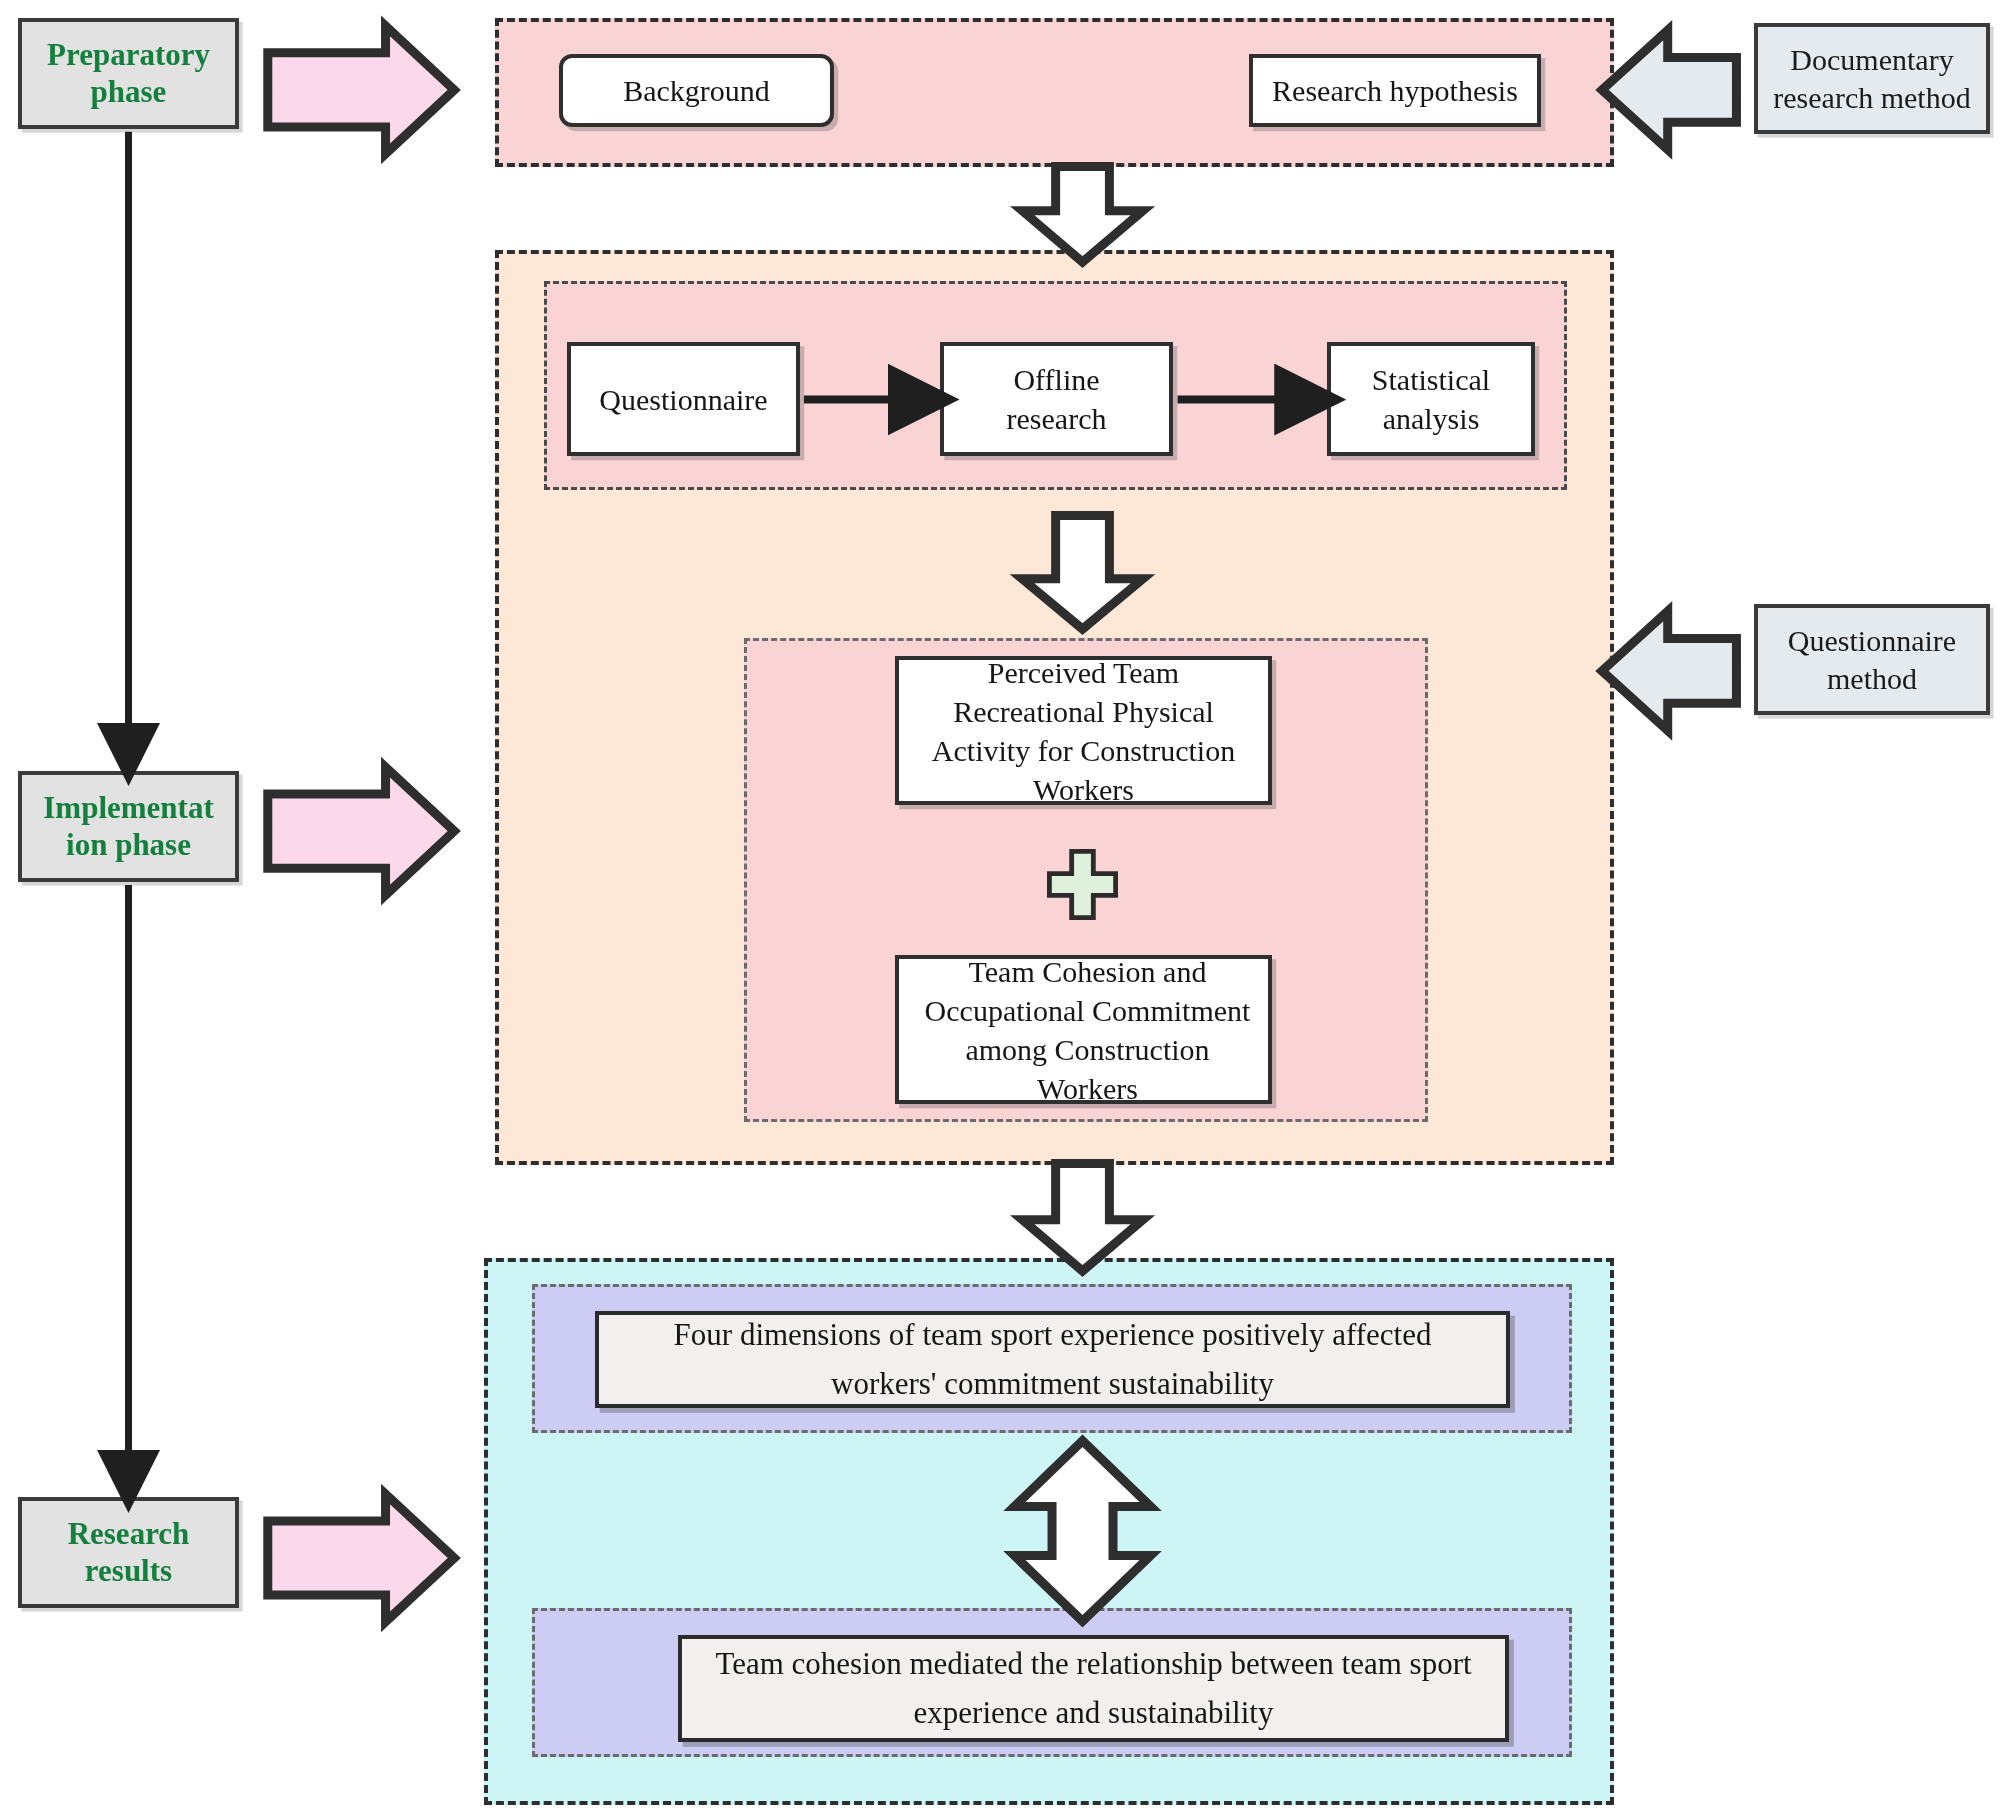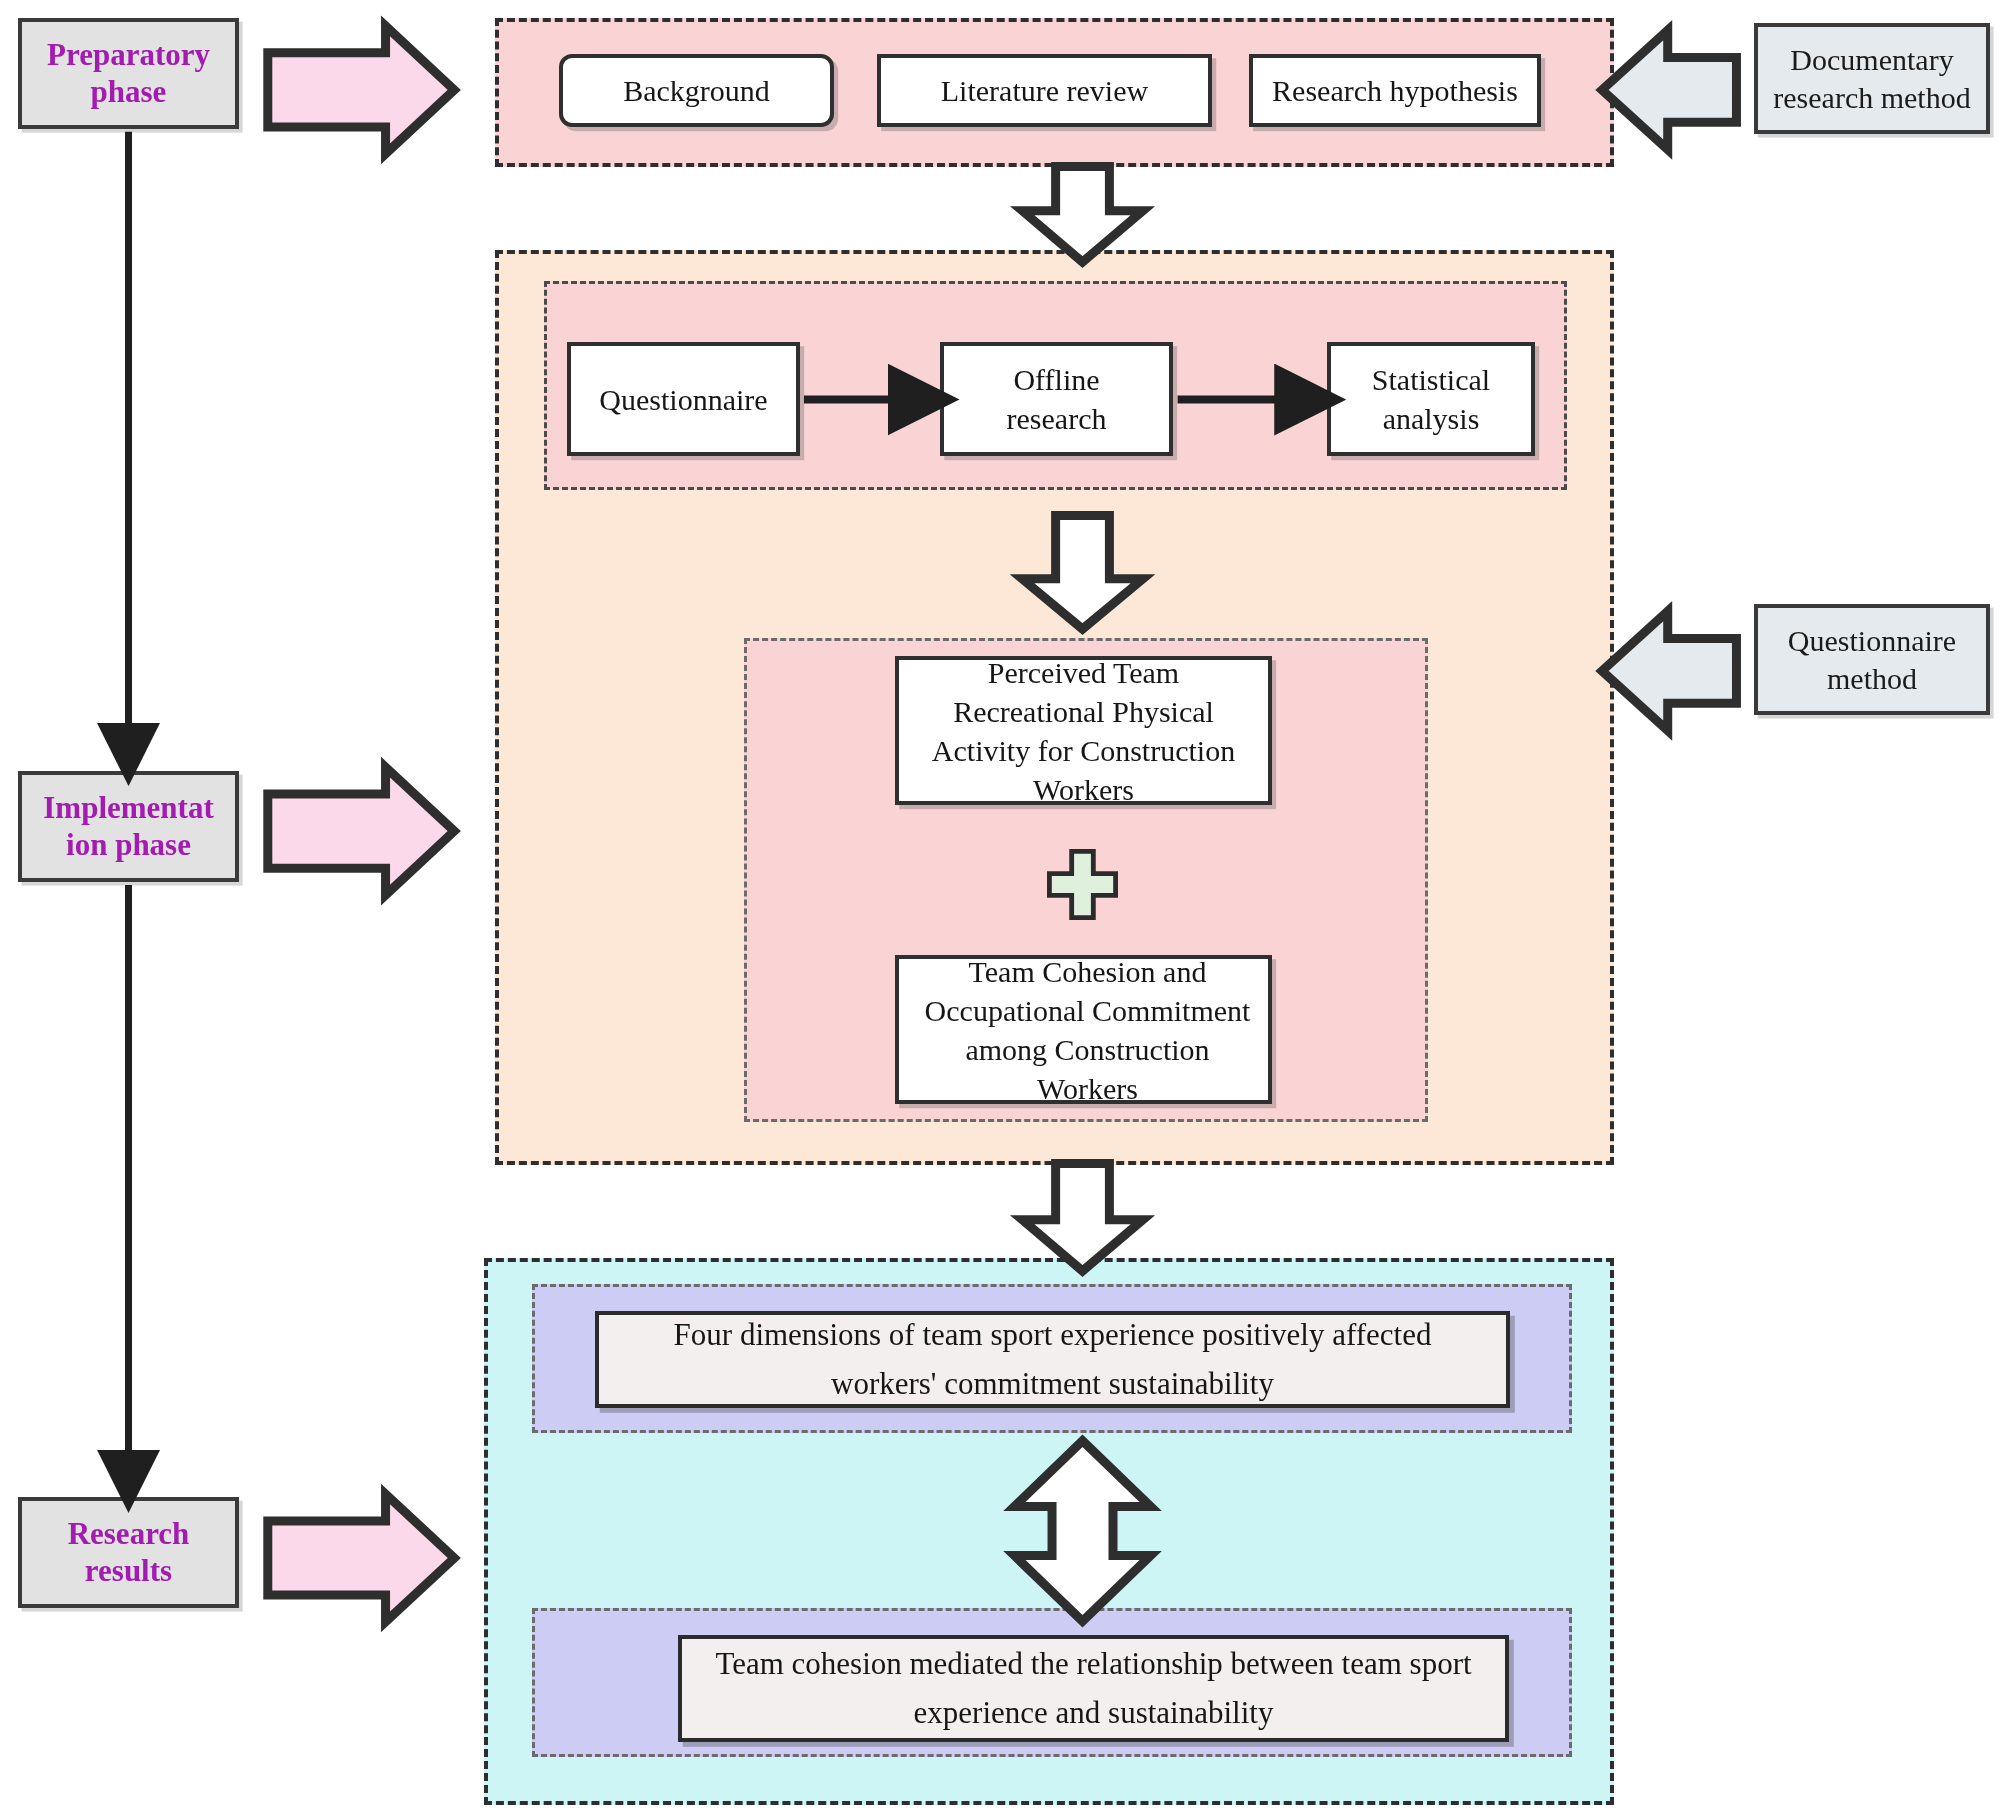--- a/index.html
+++ b/index.html
@@ -15,21 +15,21 @@
 
   
   .phase-box{
     background:#e2e2e2;
     border:4.2px solid #3a3a3a;
     display:flex;align-items:center;justify-content:center;
     text-align:center;
     font-weight:bold;
     font-size:31px;
     line-height:1.18;
-    color:#a21caf;
+    color:#15803d;
     box-shadow:3.6px 3.6px 0 rgba(90,90,90,.25);
   }
 
   
   .method-box{
     background:#e4eaee;
     border:4.2px solid #3a3a3a;
     display:flex;align-items:center;justify-content:center;
     text-align:center;
     font-size:30px;
@@ -110,23 +110,20 @@
 
   <div class="abs method-box" style="left:1754px;top:604px;width:236px;height:111px;">
     <span style="white-space:pre-line;">Questionnaire
 method</span>
   </div>
 
   <div class="abs dash-outer fill-pink" style="left:495px;top:18px;width:1119px;height:149px;"></div>
 
   <div class="abs wbox" style="left:559px;top:54px;width:275px;height:73px;border-radius:13px;">
     <span>Background</span>
-  </div>
-  <div class="abs wbox" style="left:877px;top:54px;width:335px;height:73px;">
-    <span>Literature review</span>
   </div>
   <div class="abs wbox" style="left:1249px;top:54px;width:292px;height:73px;">
     <span>Research hypothesis</span>
   </div>
 
   <div class="abs dash-outer fill-orange" style="left:495px;top:250px;width:1119px;height:915px;"></div>
 
   <div class="abs dash-inner fill-pink" style="left:544px;top:281px;width:1023px;height:209px;"></div>
 
   <div class="abs wbox" style="left:567px;top:342px;width:233px;height:114px;">

